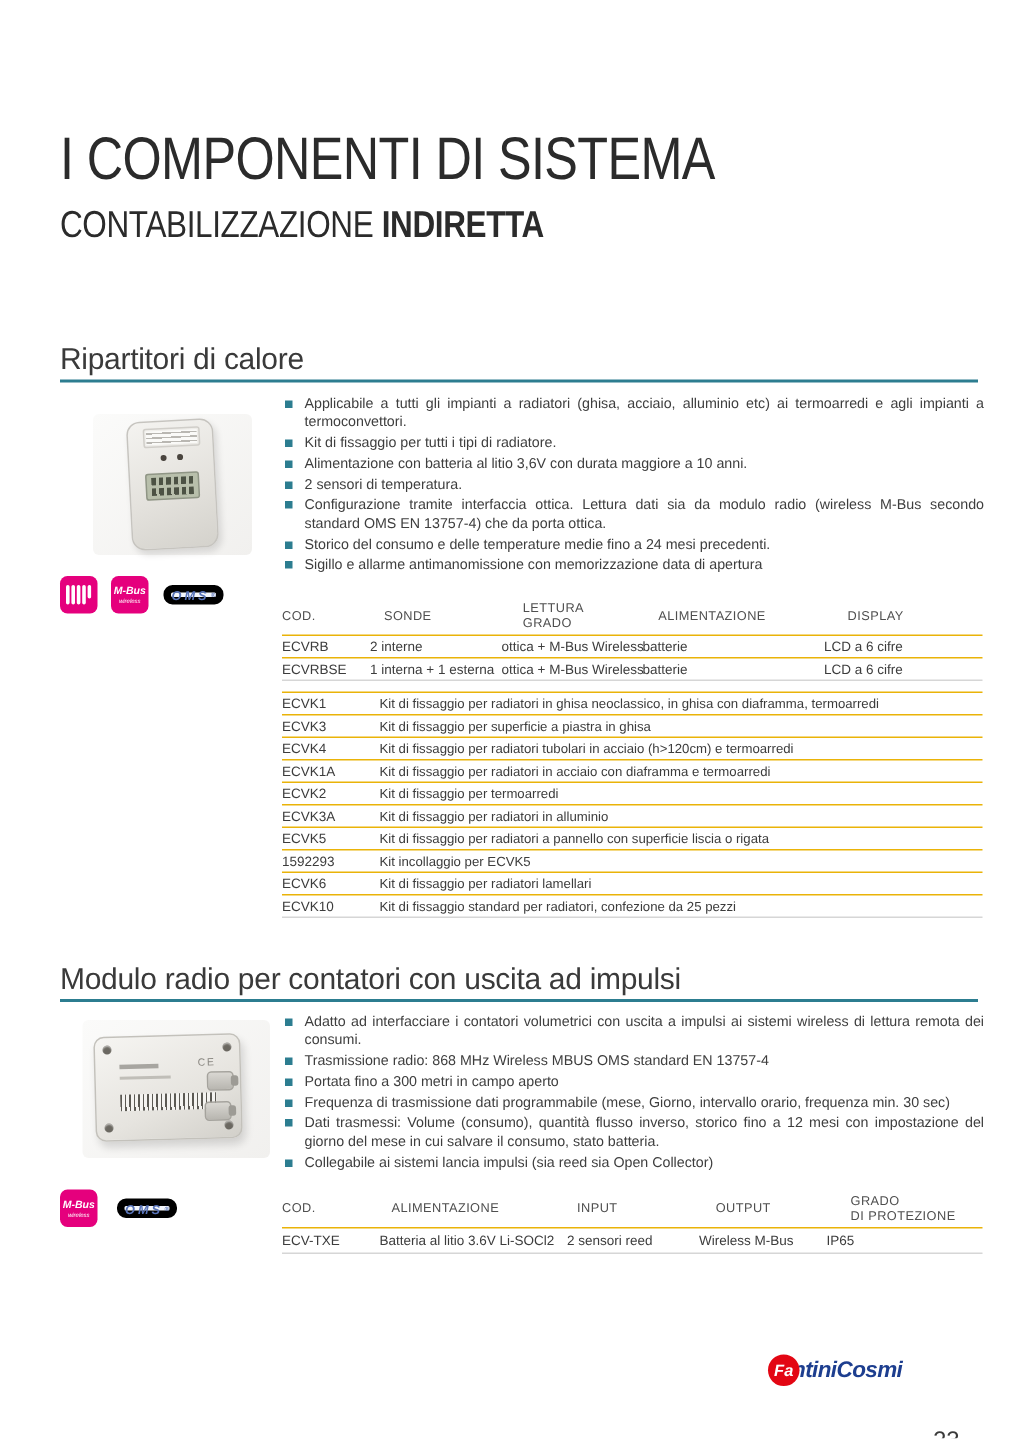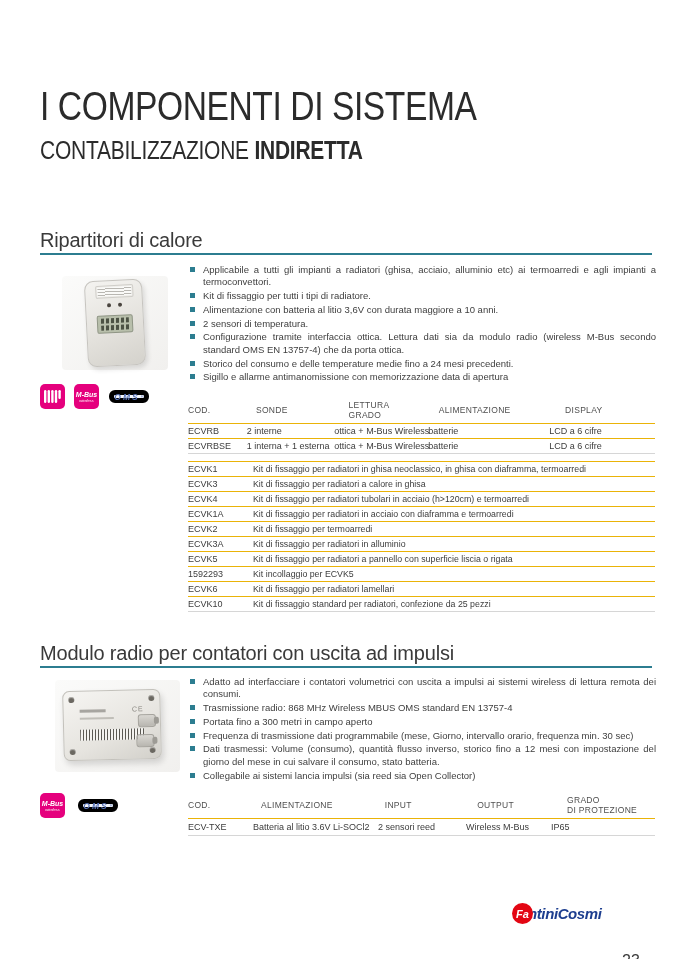--- a/index.html
+++ b/index.html
@@ -206,21 +206,21 @@
     </div>
   </div>
 
   <div class="tbl" style="top:461px;">
     <div class="trow">
         <div class="cell c1">ECVK1</div>
         <div class="cell kdesc">Kit di fissaggio per radiatori in ghisa neoclassico, in ghisa con diaframma, termoarredi</div>
       </div>
     <div class="trow">
         <div class="cell c1">ECVK3</div>
-        <div class="cell kdesc">Kit di fissaggio per radiatori a calore in ghisa</div>
+        <div class="cell kdesc">Kit di fissaggio per superficie a piastra in ghisa</div>
       </div>
     <div class="trow">
         <div class="cell c1">ECVK4</div>
         <div class="cell kdesc">Kit di fissaggio per radiatori tubolari in acciaio (h&gt;120cm) e termoarredi</div>
       </div>
     <div class="trow">
         <div class="cell c1">ECVK1A</div>
         <div class="cell kdesc">Kit di fissaggio per radiatori in acciaio con diaframma e termoarredi</div>
       </div>
     <div class="trow">

